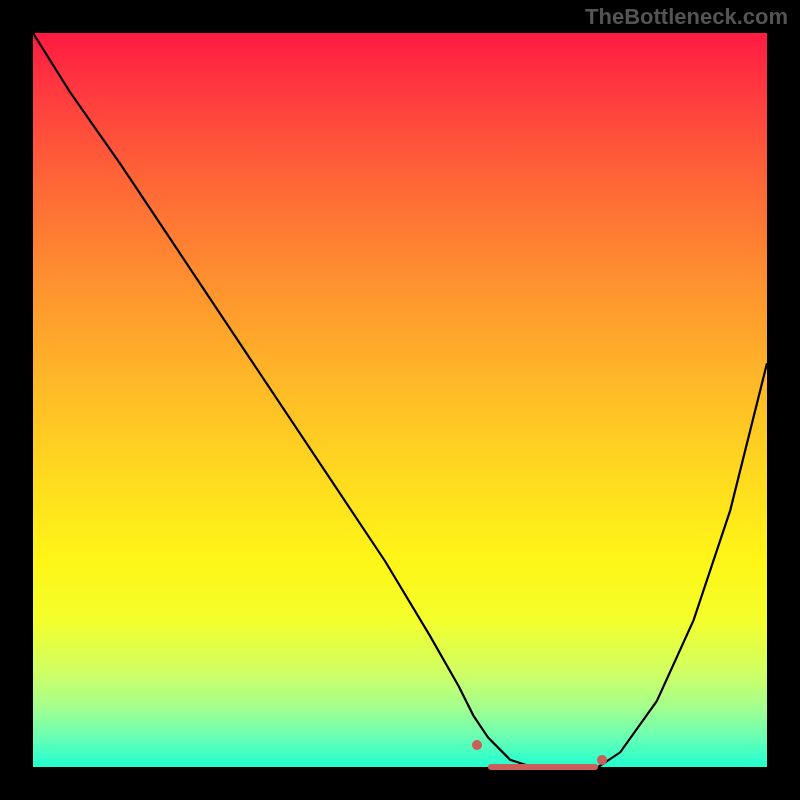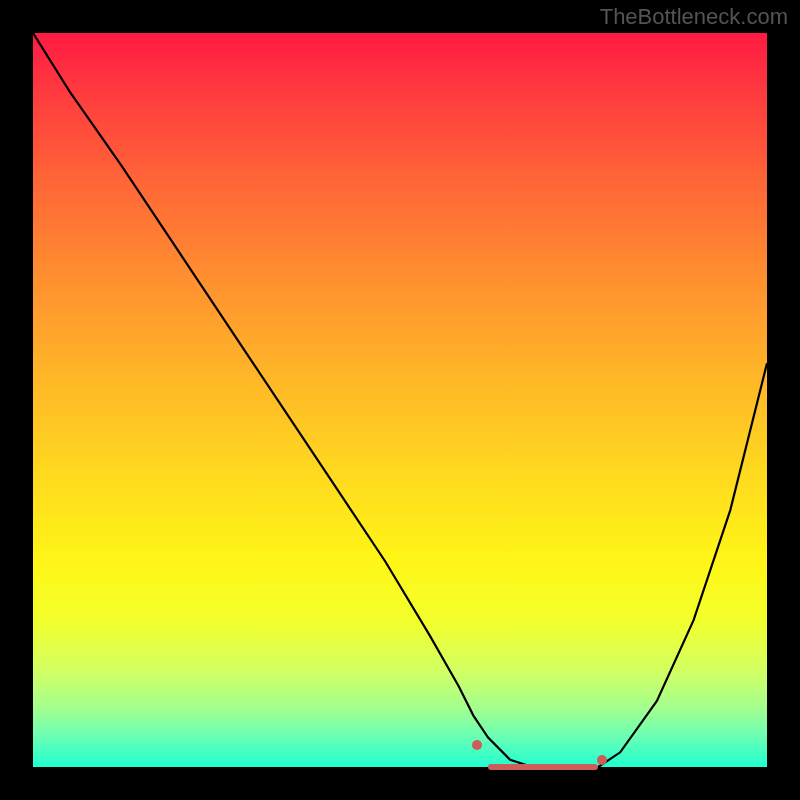--- a/index.html
+++ b/index.html
@@ -10,21 +10,21 @@
     background: #000;
     position: relative;
     font-family: Arial, sans-serif;
   }
   .watermark {
     position: absolute;
     top: 4px;
     right: 12px;
     color: #545454;
     font-size: 22px;
-    font-weight: 400;
+    font-weight: 700;
     z-index: 10;
   }
   .plot-area {
     position: absolute;
     left: 33px;
     top: 33px;
     width: 734px;
     height: 734px;
     background: linear-gradient(to bottom,
       #ff1a42 0%,

